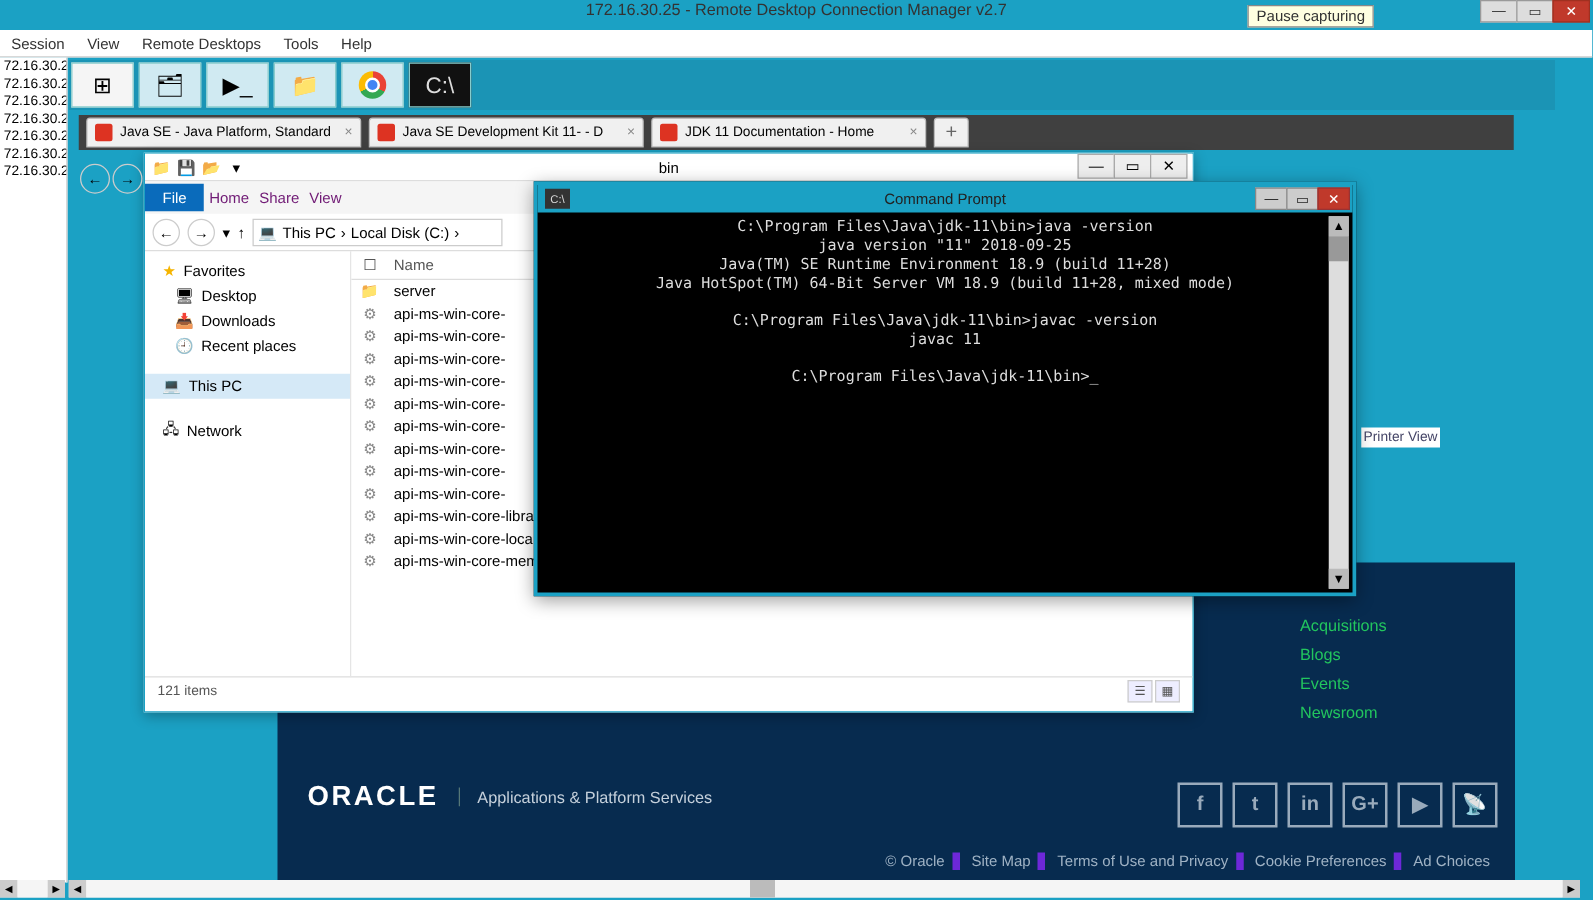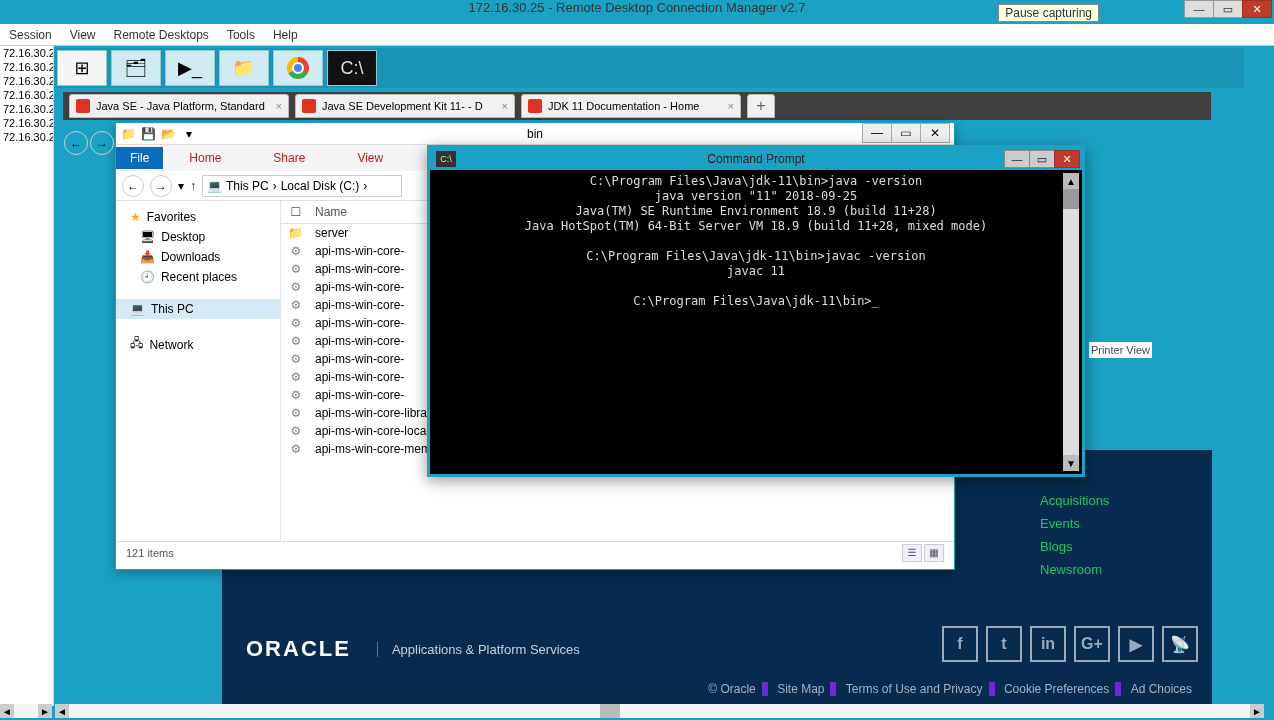--- a/index.html
+++ b/index.html
@@ -36,21 +36,21 @@
 
 
 .explorer { position:absolute; left:115px; top:122px; width:840px; height:448px; background:#fff; border:1px solid #1ba1c4; box-shadow:0 3px 10px rgba(0,0,0,.3);}
 .exp-title { height:22px; background:#fff; display:flex; align-items:center; justify-content:center; position:relative; font-size:12px; border-bottom:1px solid #ddd;}
 .exp-tools { position:absolute; left:4px; top:2px; display:flex; gap:2px;}
 .exp-tools span { width:18px; height:18px; display:flex; align-items:center; justify-content:center; font-size:12px;}
 .exp-win { position:absolute; right:4px; top:0; display:flex;}
 .exp-win span { width:30px; height:20px; display:flex; align-items:center; justify-content:center; font-size:12px; border:1px solid #aaa; margin-left:-1px; background:#eee;}
 .exp-ribbon { height:26px; background:#f5f5f5; display:flex; align-items:center; font-size:12px;}
 .exp-ribbon .file { background:#0a6bbb; color:#fff; padding:4px 14px;}
-.exp-ribbon span:not(.file){ padding:4px 26px; color:#b91c1c;}
+.exp-ribbon span:not(.file){ padding:4px 4px; color:#701a75;}
 .exp-crumb { height:30px; display:flex; align-items:center; border-bottom:1px solid #ddd; padding:0 6px; font-size:12px; gap:6px;}
 .exp-crumb .nav { width:22px; height:22px; border:1px solid #ccc; border-radius:50%; display:flex; align-items:center; justify-content:center;}
 .crumb-path { border:1px solid #ccc; height:22px; flex:none; width:200px; display:flex; align-items:center; padding:0 4px; gap:4px;}
 .exp-body { display:flex; height:340px;}
 .exp-side { width:165px; border-right:1px solid #e5e5e5; padding:6px 0; font-size:12px;}
 .exp-side .item { padding:3px 8px 3px 24px; display:flex; align-items:center; gap:6px;}
 .exp-side .hdr { padding:3px 8px 3px 14px; font-weight:normal; display:flex; gap:6px; align-items:center;}
 .exp-side .sel { background:#d5e9f7;}
 .star { color:#f5b400;}
 .exp-list { flex:1; overflow:auto; font-size:12px;}
@@ -77,21 +77,21 @@
 .cmd-body { font-family:Consolas,monospace; color:#ddd; font-size:12px; padding:4px 6px; white-space:pre; line-height:15px; height:calc(100% - 22px); overflow:auto;text-align:center;}
 .cmd-sb { position:absolute; right:3px; top:25px; bottom:3px; width:16px; background:#ddd; display:flex; flex-direction:column;}
 .cmd-sb .arr { height:16px; background:#bbb; display:flex; align-items:center; justify-content:center; font-size:10px;}
 .cmd-sb .thumb { height:20px; background:#999;}
 
 
 .oracle-foot { position:absolute; left:222px; top:450px; width:990px; height:260px; background:#072b4f; color:#d5dde5; font-size:13px;}
 .oracle-side { position:absolute; right:12px; top:6px; width:160px;}
 .oracle-side h3 { color:#fff; font-size:20px; margin-bottom:10px;}
 .oracle-side div { padding:4px 0; color:#22c55e;}
-.oracle-brand { position:absolute; left:24px; bottom:48px; display:flex; align-items:center; gap:26px;justify-content:flex-end;}
+.oracle-brand { position:absolute; left:24px; bottom:60px; display:flex; align-items:center; gap:16px;justify-content:flex-end;}
 .oracle-logo { font-family:Arial; font-weight:bold; letter-spacing:2px; color:#fff; font-size:22px;}
 .integ { border-left:1px solid #577; padding-left:14px;}
 .integ .big { font-size:28px; color:#fff; font-weight:300;}
 .integ .sub { font-size:13px; color:#c5d0db;}
 .social { position:absolute; right:14px; bottom:48px; display:flex; gap:8px;}
 .social span { width:36px; height:36px; border:2px solid #9ab; display:flex; align-items:center; justify-content:center; color:#9ab; font-size:16px; font-weight:bold;}
 .oracle-links { position:absolute; bottom:14px; right:14px; font-size:12px; color:#9fb2c4;}
 .oracle-links span { padding:0 6px; border-right:6px solid #6d28d9;}
 .oracle-links span:last-child { border:none;}
 .printer-view { position:absolute; right:60px; top:-108px; font-size:11px; color:#446; background:#fff; padding:2px;}
@@ -160,22 +160,22 @@
       <span class="x">×</span>
     </div>
   <div class="tab new">+</div>
 </div>
 
 <div class="oracle-foot">
   <div class="printer-view">Printer View</div>
   <div class="oracle-side">
     <h3>nts</h3>
     <div>Acquisitions</div>
+    <div>Blogs</div>
     <div>Events</div>
-    <div>Blogs</div>
     <div>Newsroom</div>
   </div>
   <div class="oracle-brand">
     <span class="oracle-logo">ORACLE</span>
     <div class="integ">
       <div class="sub">Applications &amp; Platform Services</div>
     </div>
   </div>
   <div class="social">
     <span>f</span>

